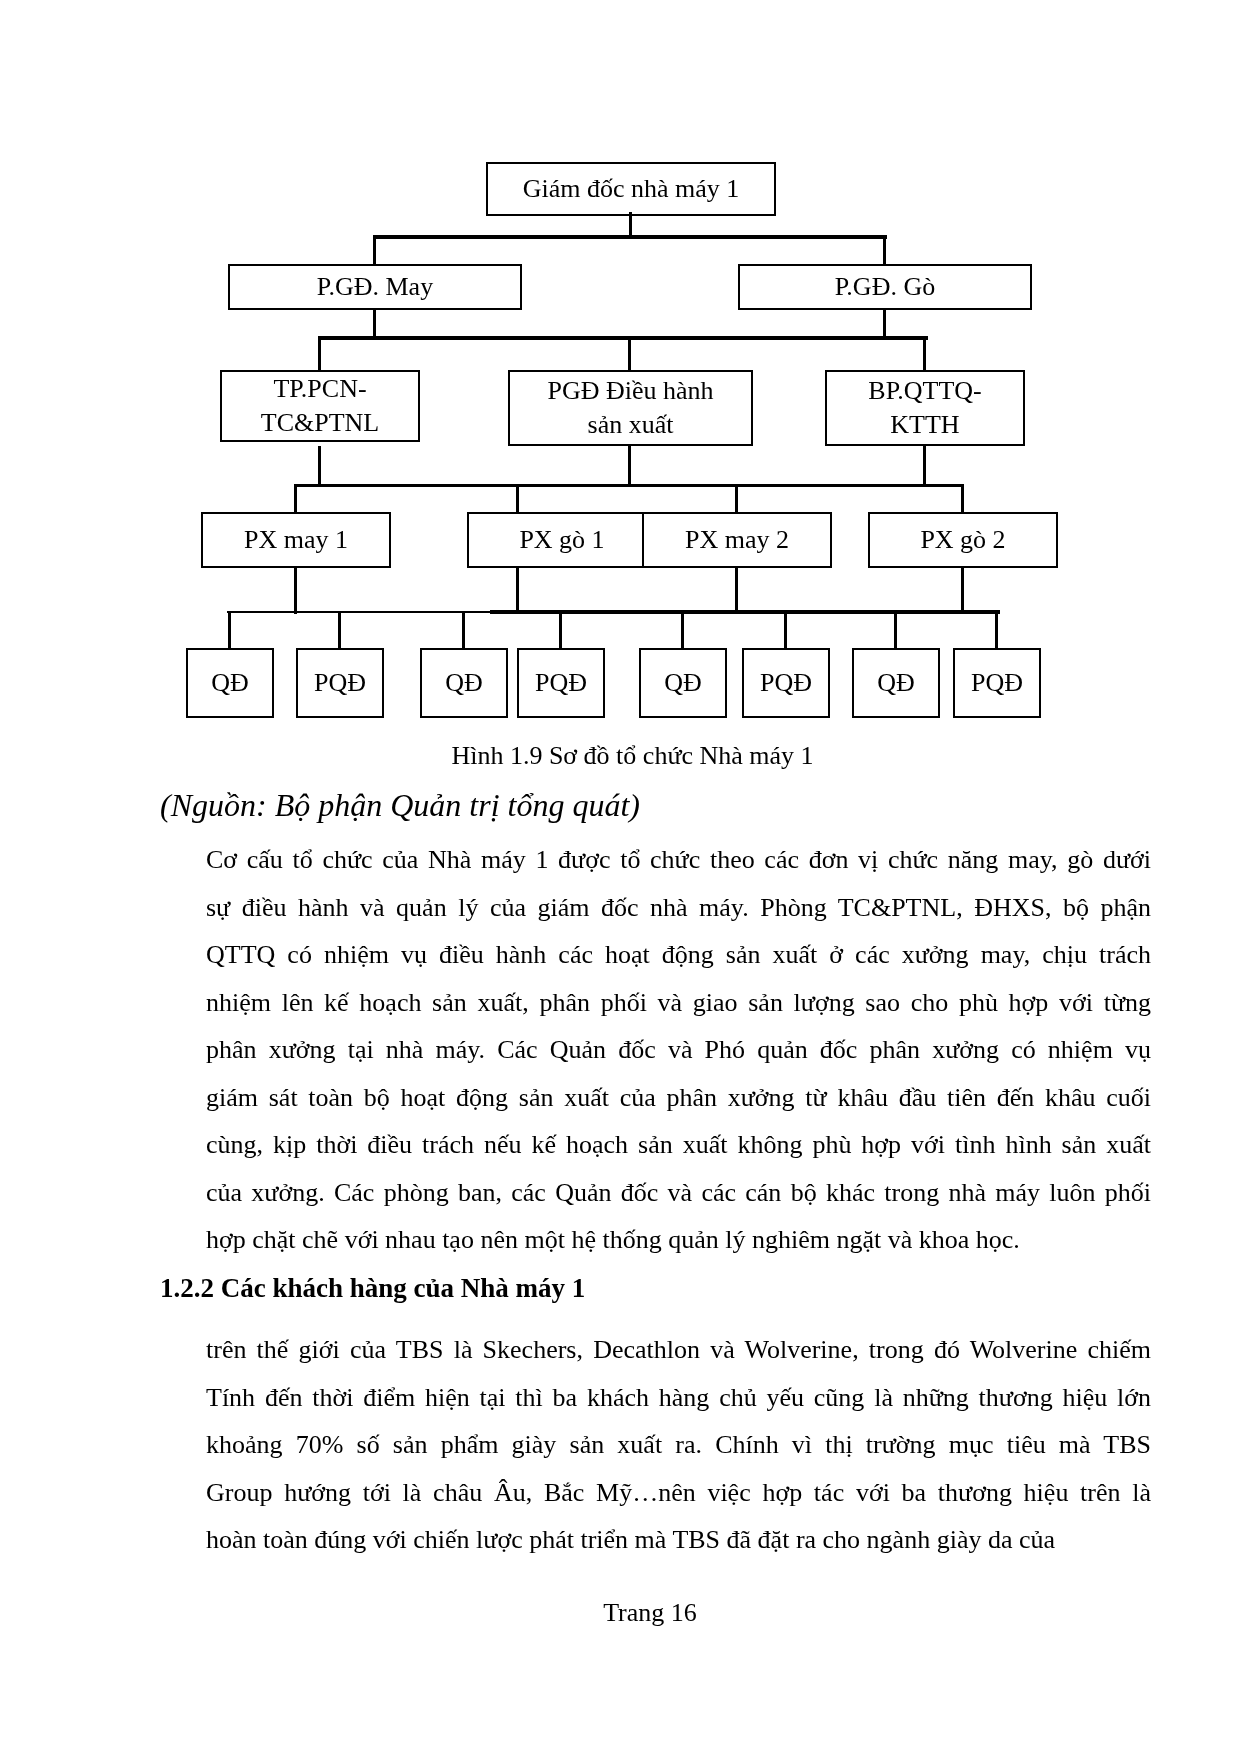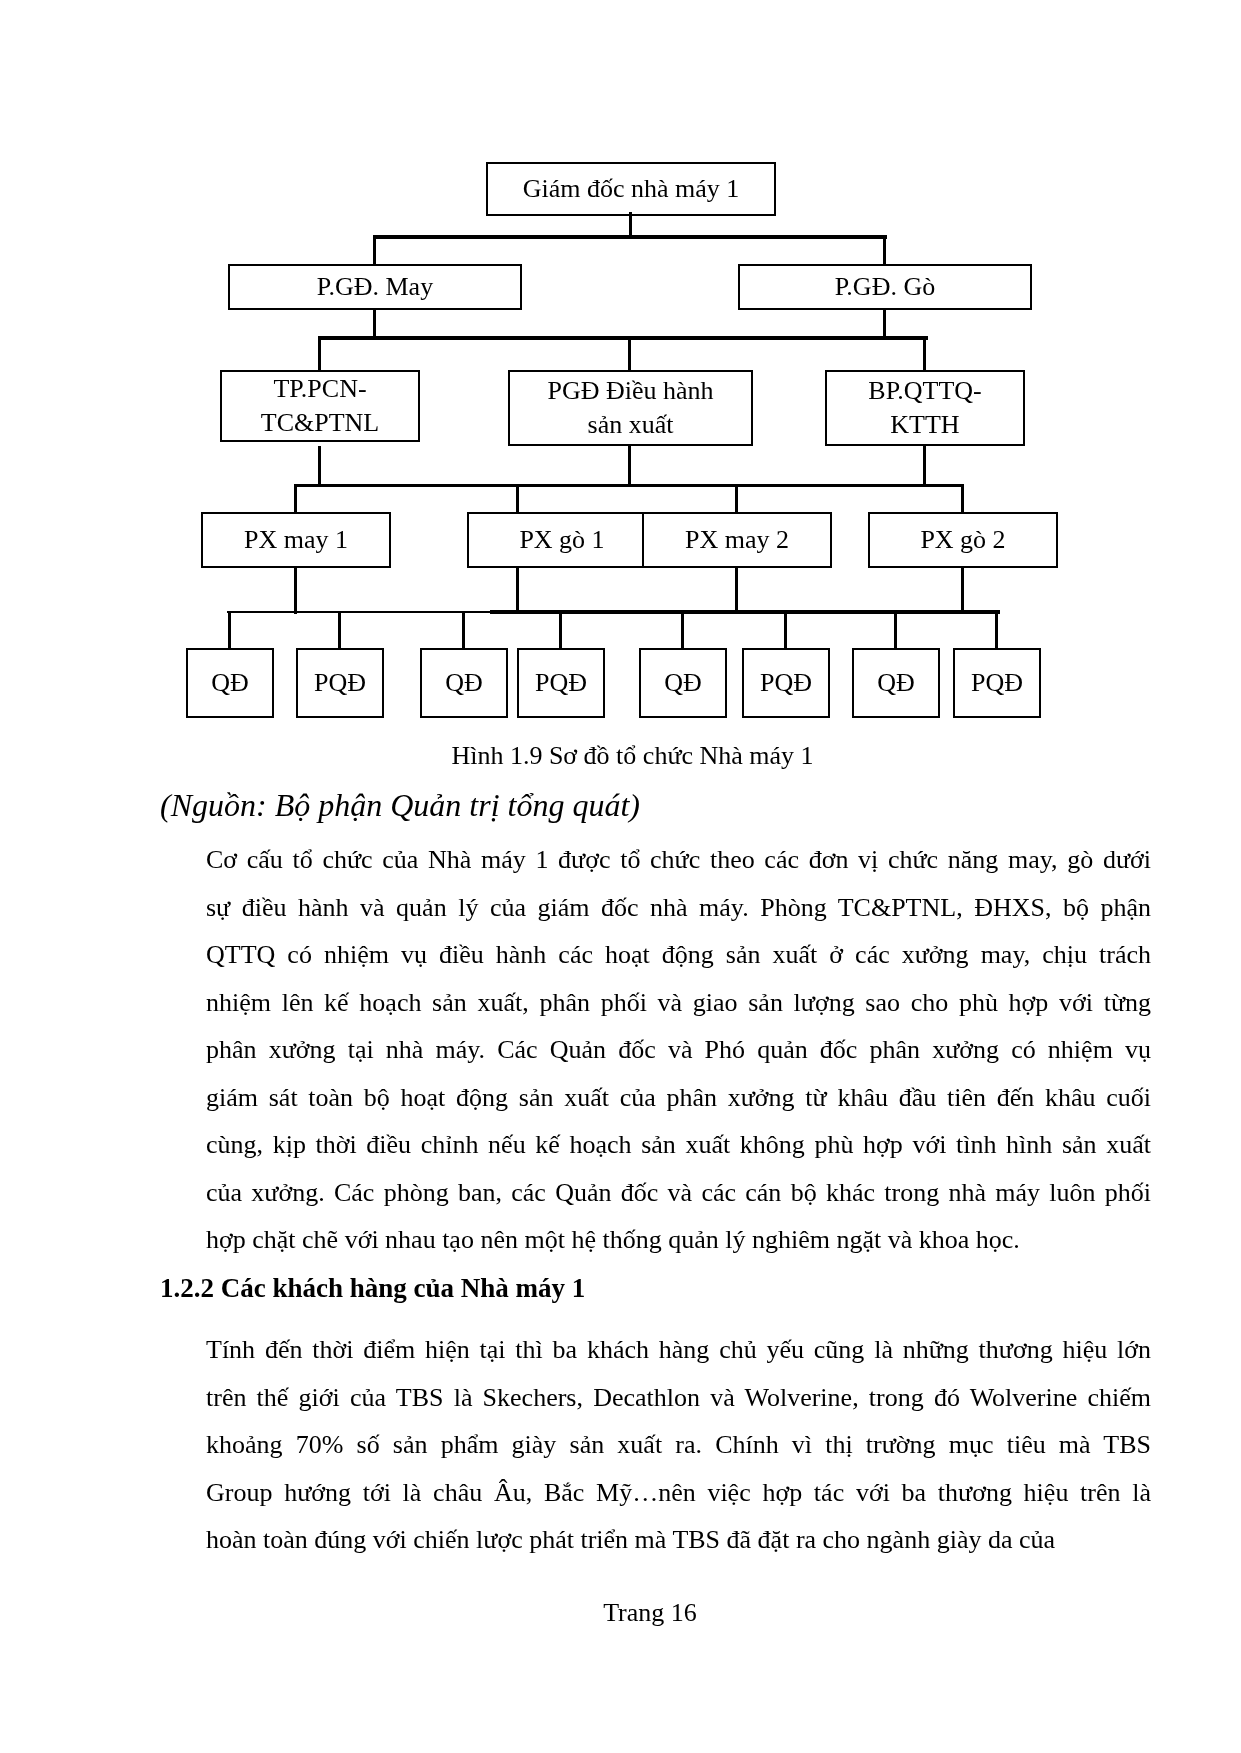--- a/index.html
+++ b/index.html
@@ -151,30 +151,30 @@
   <div class="caption">Hình 1.9 Sơ đồ tổ chức Nhà máy 1</div>
   <div class="source">(Nguồn: Bộ phận Quản trị tổng quát)</div>
 
   <div class="para para-1">
     <div class="jline">Cơ cấu tổ chức của Nhà máy 1 được tổ chức theo các đơn vị chức năng may, gò dưới</div>
     <div class="jline">sự điều hành và quản lý của giám đốc nhà máy. Phòng TC&amp;PTNL, ĐHXS, bộ phận</div>
     <div class="jline">QTTQ có nhiệm vụ điều hành các hoạt động sản xuất ở các xưởng may, chịu trách</div>
     <div class="jline">nhiệm lên kế hoạch sản xuất, phân phối và giao sản lượng sao cho phù hợp với từng</div>
     <div class="jline">phân xưởng tại nhà máy. Các Quản đốc và Phó quản đốc phân xưởng có nhiệm vụ</div>
     <div class="jline">giám sát toàn bộ hoạt động sản xuất của phân xưởng từ khâu đầu tiên đến khâu cuối</div>
-    <div class="jline">cùng, kịp thời điều chỉnh nếu kế hoạch sản xuất không phù hợp với tình hình sản xuất</div>
+    <div class="jline">cùng, kịp thời điều trách nếu kế hoạch sản xuất không phù hợp với tình hình sản xuất</div>
     <div class="jline">của xưởng. Các phòng ban, các Quản đốc và các cán bộ khác trong nhà máy luôn phối</div>
     <div class="jline last">hợp chặt chẽ với nhau tạo nên một hệ thống quản lý nghiêm ngặt và khoa học.</div>
   </div>
 
   <div class="heading">1.2.2 Các khách hàng của Nhà máy 1</div>
 
   <div class="para para-2">
+    <div class="jline">trên thế giới của TBS là Skechers, Decathlon và Wolverine, trong đó Wolverine chiếm</div>
     <div class="jline">Tính đến thời điểm hiện tại thì ba khách hàng chủ yếu cũng là những thương hiệu lớn</div>
-    <div class="jline">trên thế giới của TBS là Skechers, Decathlon và Wolverine, trong đó Wolverine chiếm</div>
     <div class="jline">khoảng 70% số sản phẩm giày sản xuất ra. Chính vì thị trường mục tiêu mà TBS</div>
     <div class="jline">Group hướng tới là châu Âu, Bắc Mỹ…nên việc hợp tác với ba thương hiệu trên là</div>
     <div class="jline last">hoàn toàn đúng với chiến lược phát triển mà TBS đã đặt ra cho ngành giày da của</div>
   </div>
 
   <div class="footer">Trang 16</div>
 
 </div>
 
 </body></html>

